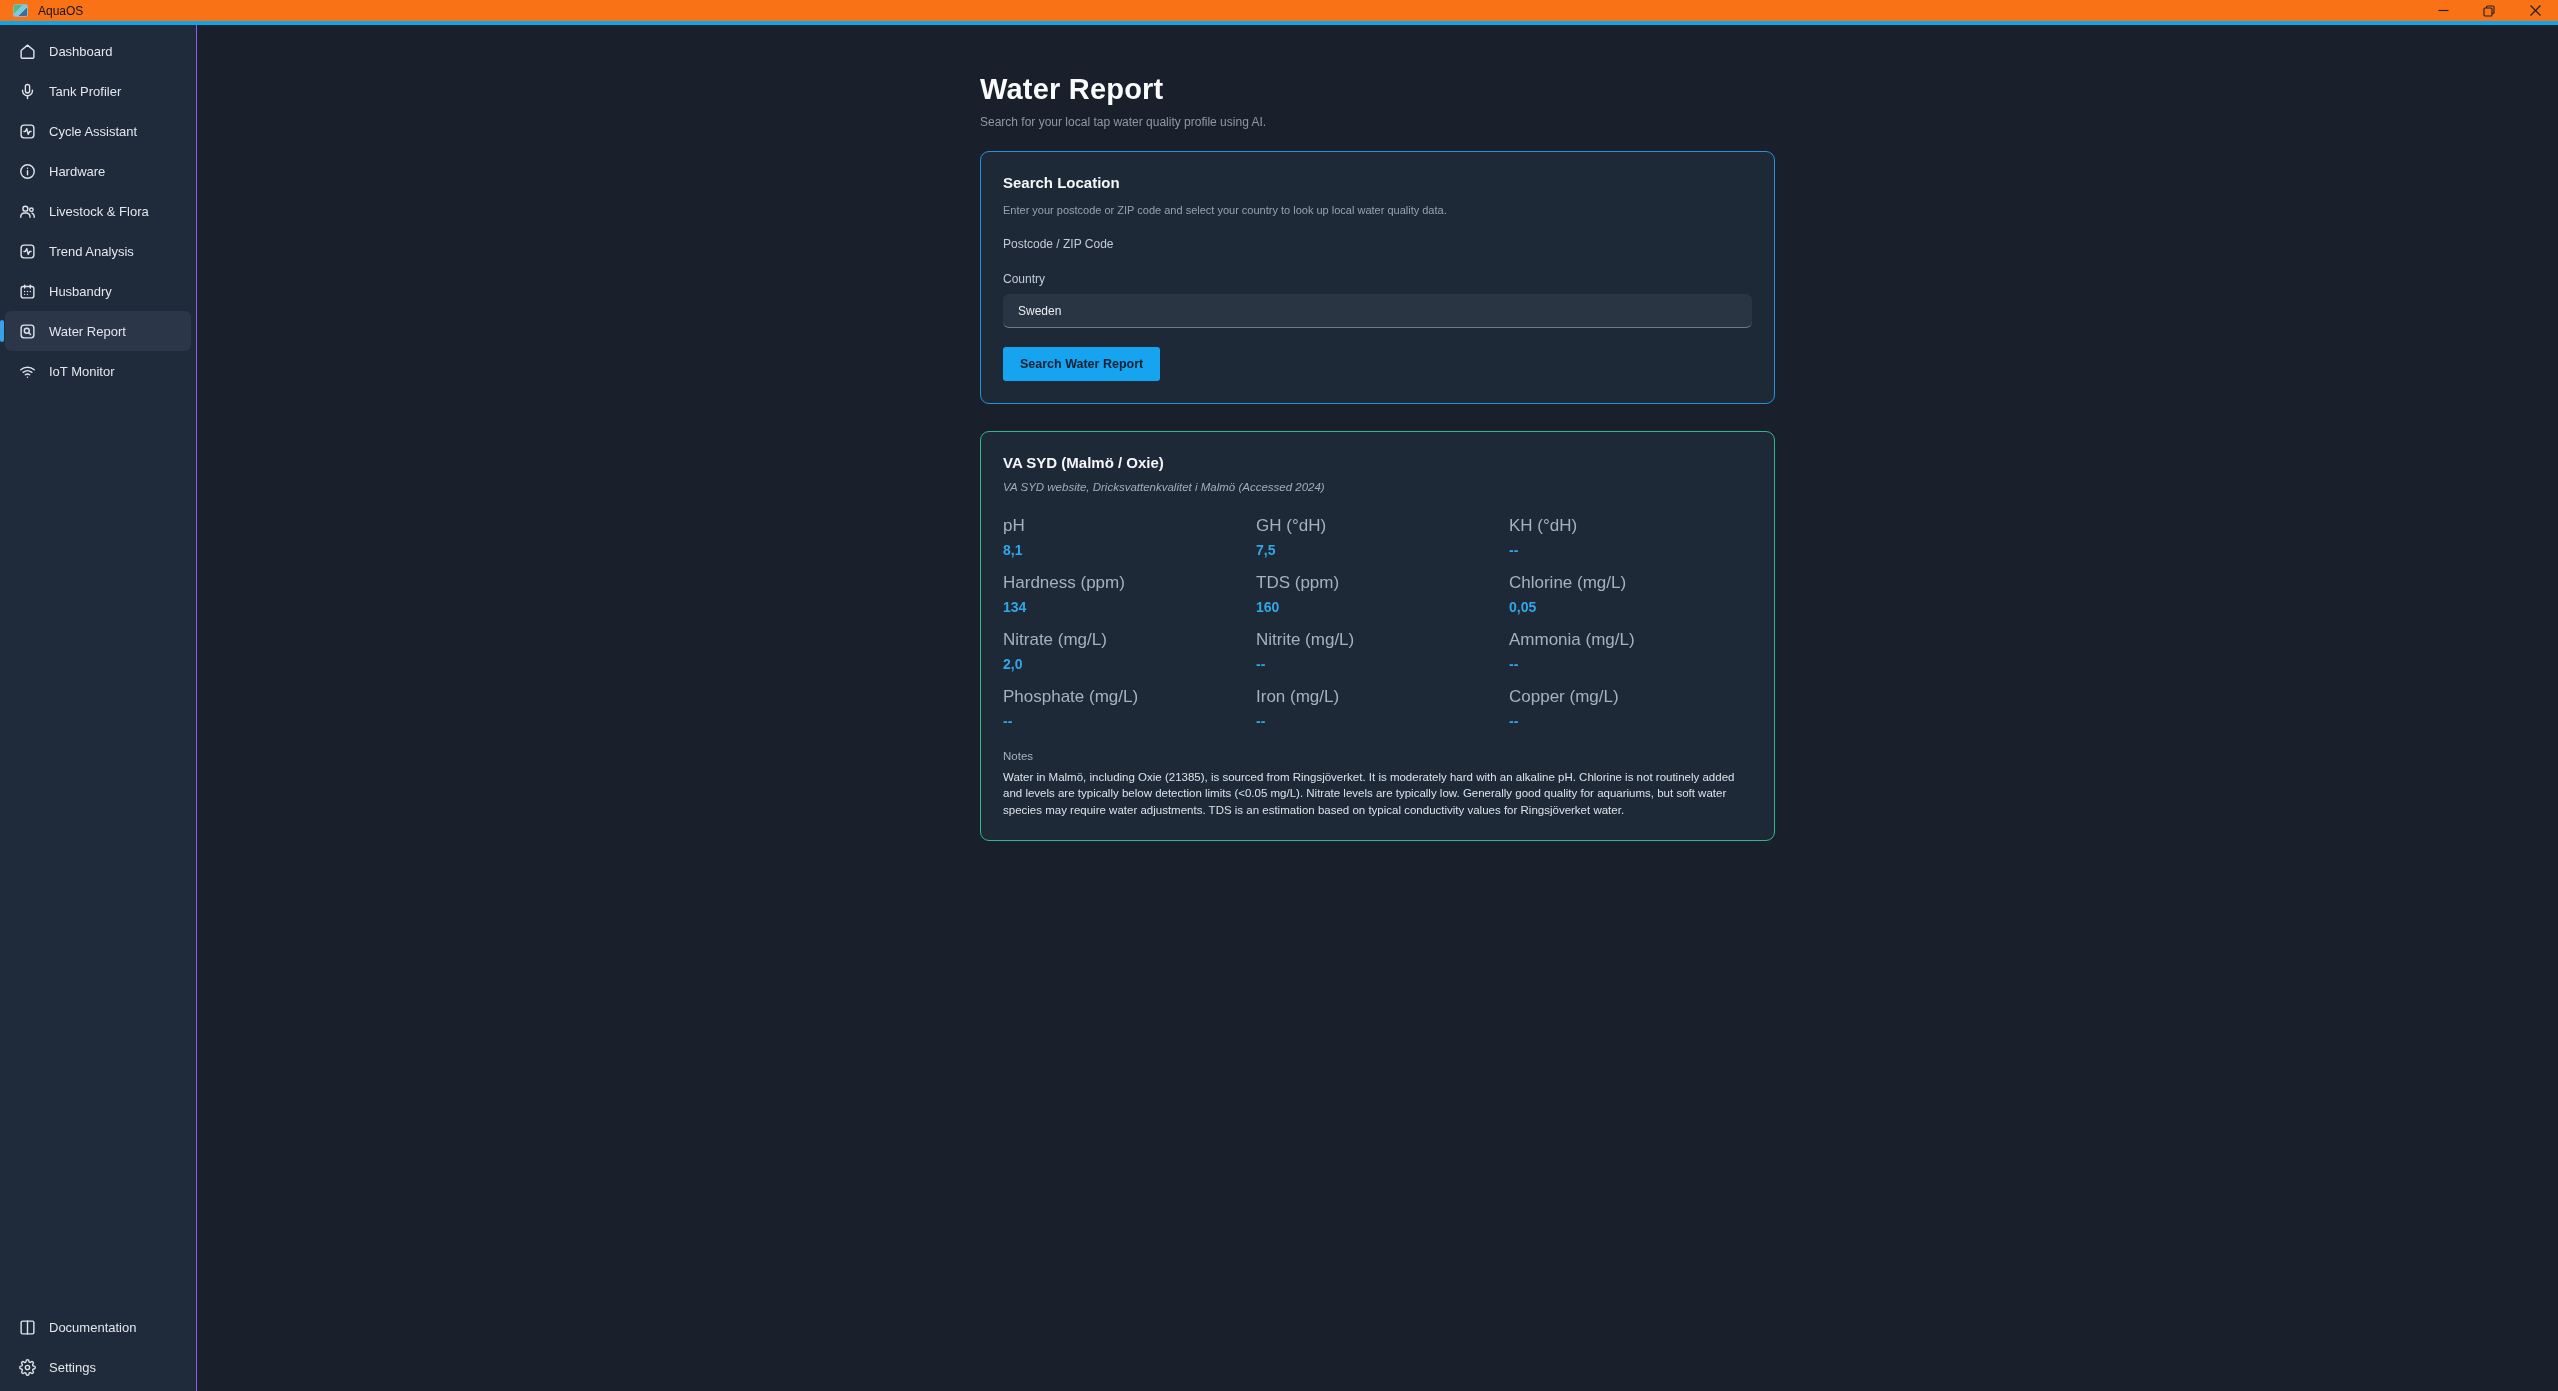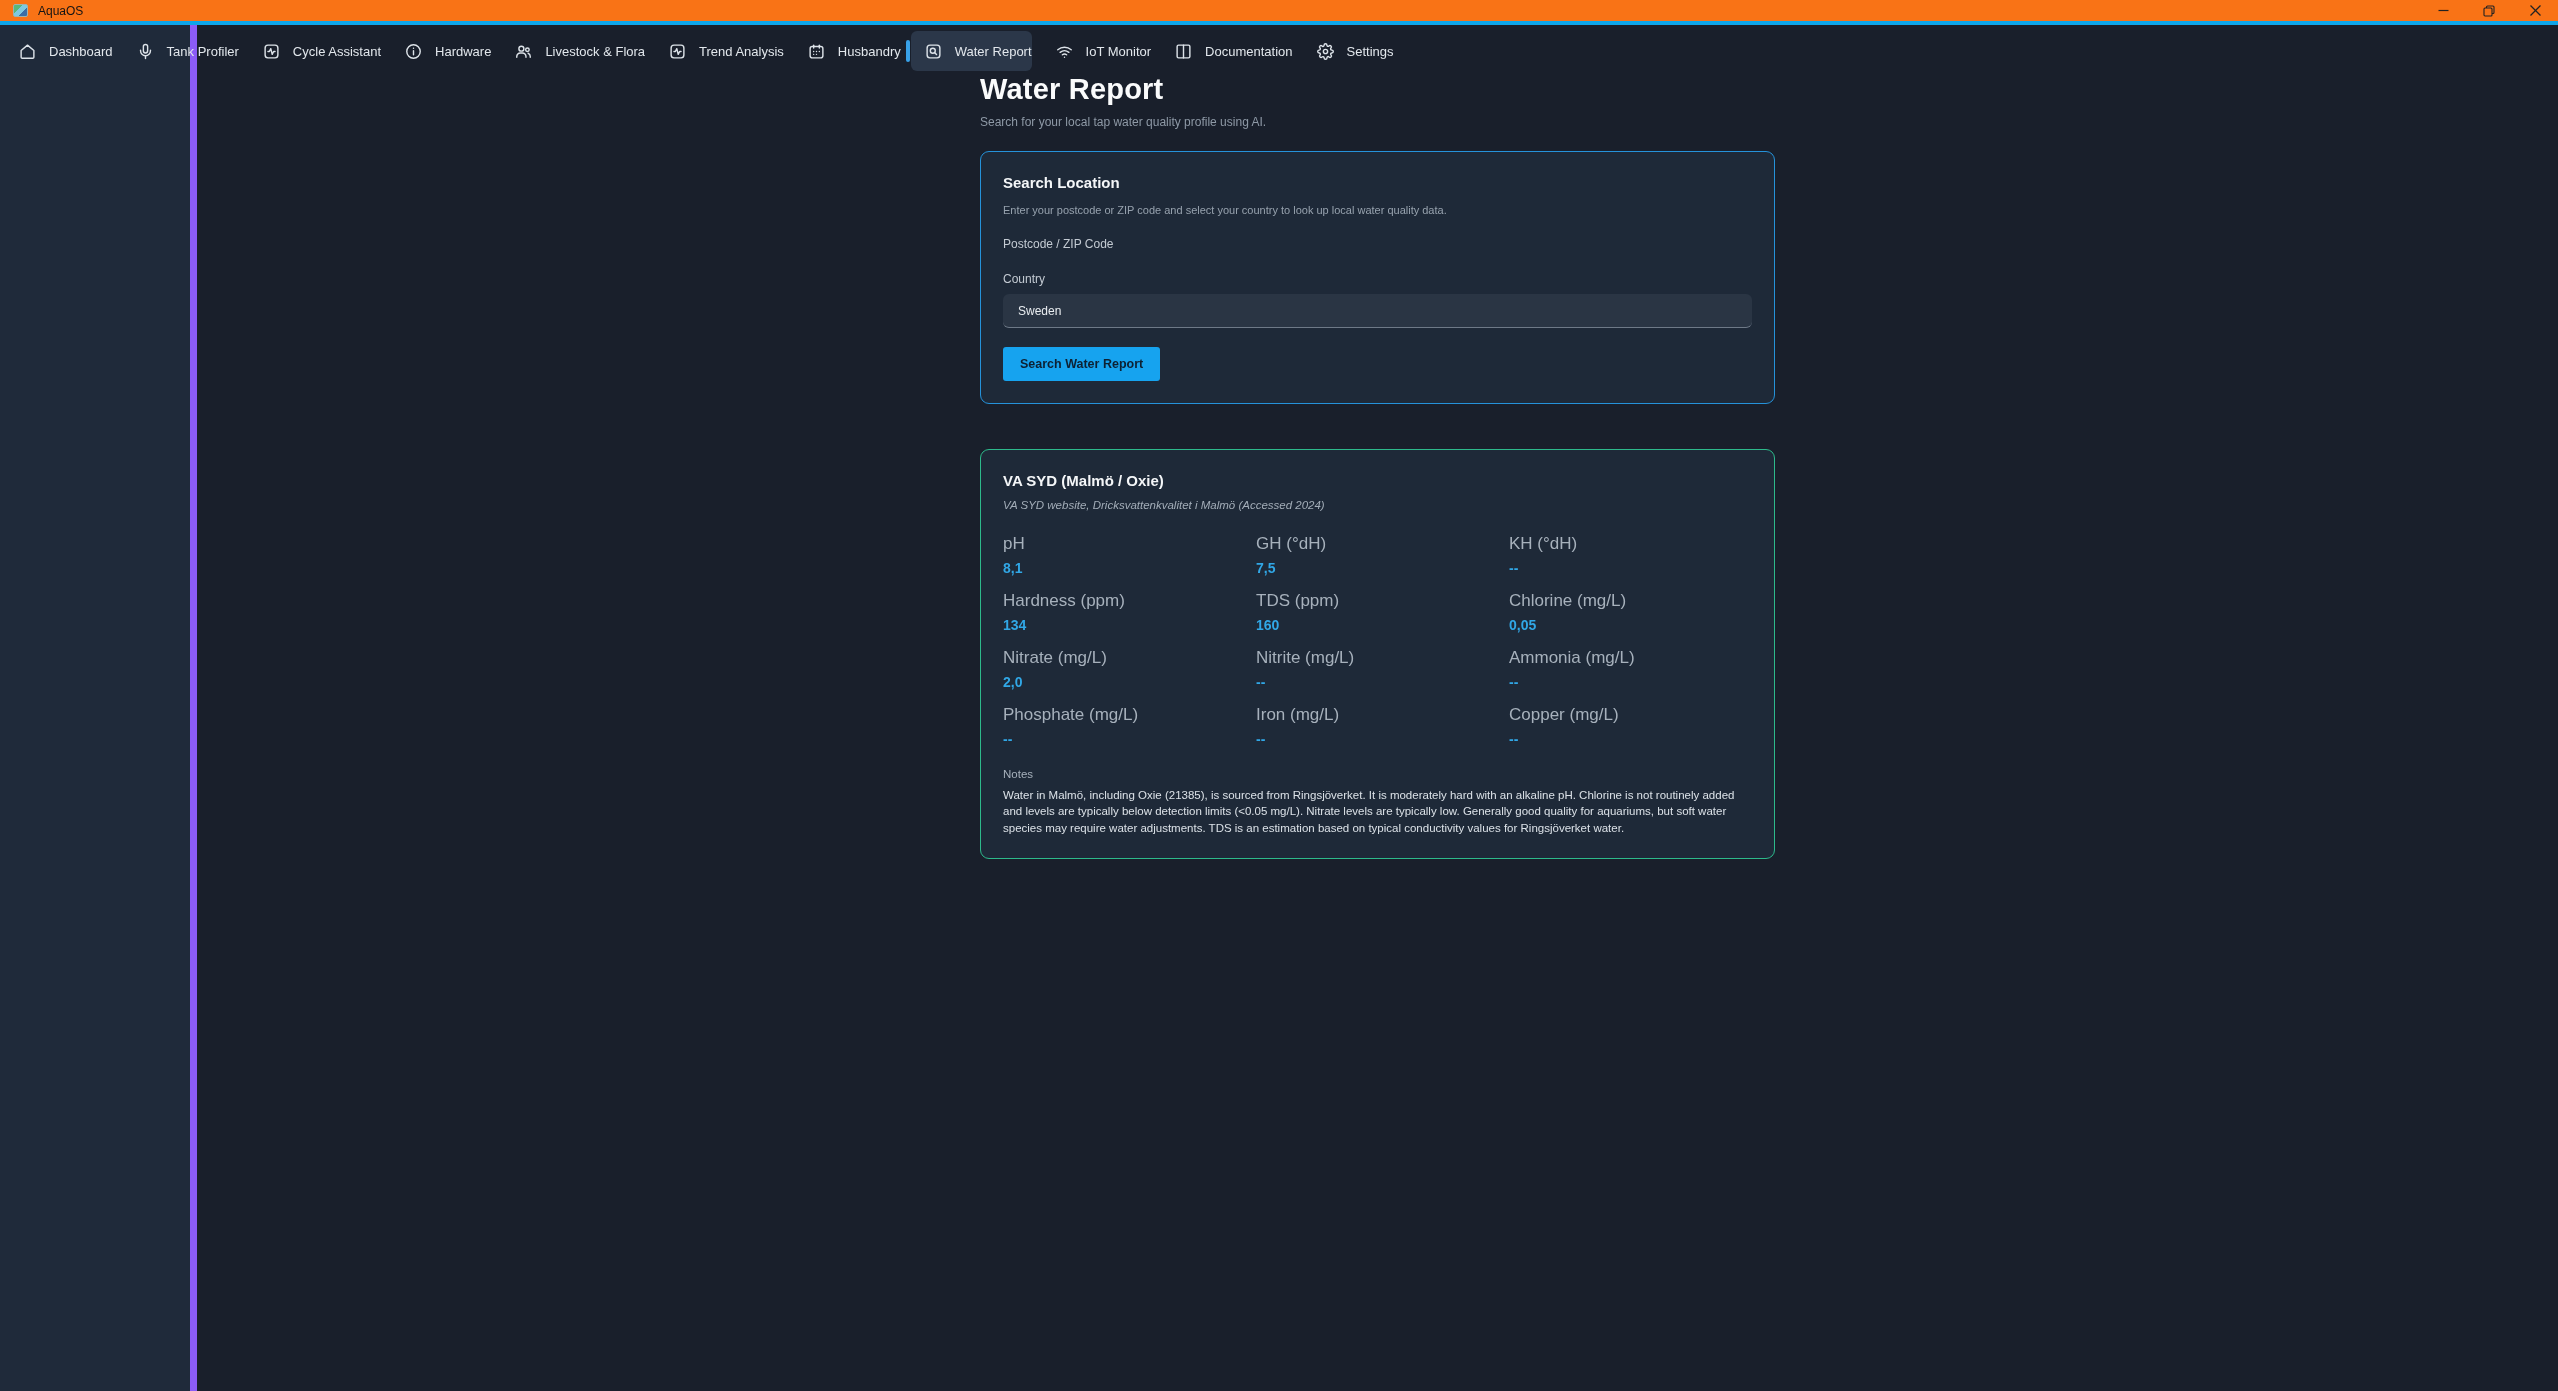--- a/index.html
+++ b/index.html
@@ -27,22 +27,22 @@
     width: 46px; height: 25px; display: flex; align-items: center; justify-content: center;
     color: #222; cursor: default;
   }
   .win-btn svg { display: block; }
 
   
   .app { display: flex; height: 1366px; }
 
   
   .sidebar {
-    width: 197px; background: #1f2a3a; border-right: 7px solid #8b5cf6;
-    display: flex; flex-direction: row; padding: 6px 0 4px 0;
+    width: 197px; background: #1f2a3a; border-right: 1px solid #8b5cf6;
+    display: flex; flex-direction: column; padding: 6px 0 4px 0;
   }
   .nav-item {
     position: relative; height: 40px; margin: 0 5px; padding-left: 14px;
     display: flex; align-items: center; gap: 13px; border-radius: 6px;
     color: #e2e7ec; font-size: 13px; cursor: pointer; flex: none;
   }
   .nav-item.active { background: #2b3749; }
   .nav-item.active::before {
     content: ""; position: absolute; left: -5px; top: 9px; width: 4px; height: 22px;
     background: #38a1e8; border-radius: 3px;
@@ -54,21 +54,21 @@
   
   .main { flex: 1; overflow: hidden; }
   .content { width: 795px; margin: 0 auto; }
   h1.page-title { margin-top: 48px; font-size: 29px; font-weight: bold; color: #fafbfc; letter-spacing: 0.2px; }
   .page-subtitle { margin-top: 9px; font-size: 12px; color: #8e99a6; }
 
   .card {
     margin-top: 22px; background: #1e2938; border-radius: 9px; padding: 22px;
   }
   .card.search-card { border: 1.5px solid #2592da; }
-  .card.result-card { border: 1.5px solid #2db98b; margin-top: 45px; }
+  .card.result-card { border: 1.5px solid #2db98b; margin-top: 27px; }
 
   .card-title { font-size: 15px; font-weight: bold; color: #f4f6f8; }
   .card-desc { margin-top: 13px; font-size: 11px; color: #97a2ae; }
 
   .field-label { margin-top: 21px; font-size: 12px; color: #c4cbd3; }
   .text-input {
     margin-top: 8px; width: 100%; height: 34px; background: #2a3544;
     border: none; border-bottom: 1px solid #6e7987; border-radius: 6px;
     color: #e9edf0; font-size: 12px; padding: 0 15px;
     font-family: "Liberation Sans", sans-serif; outline: none; display: block;

